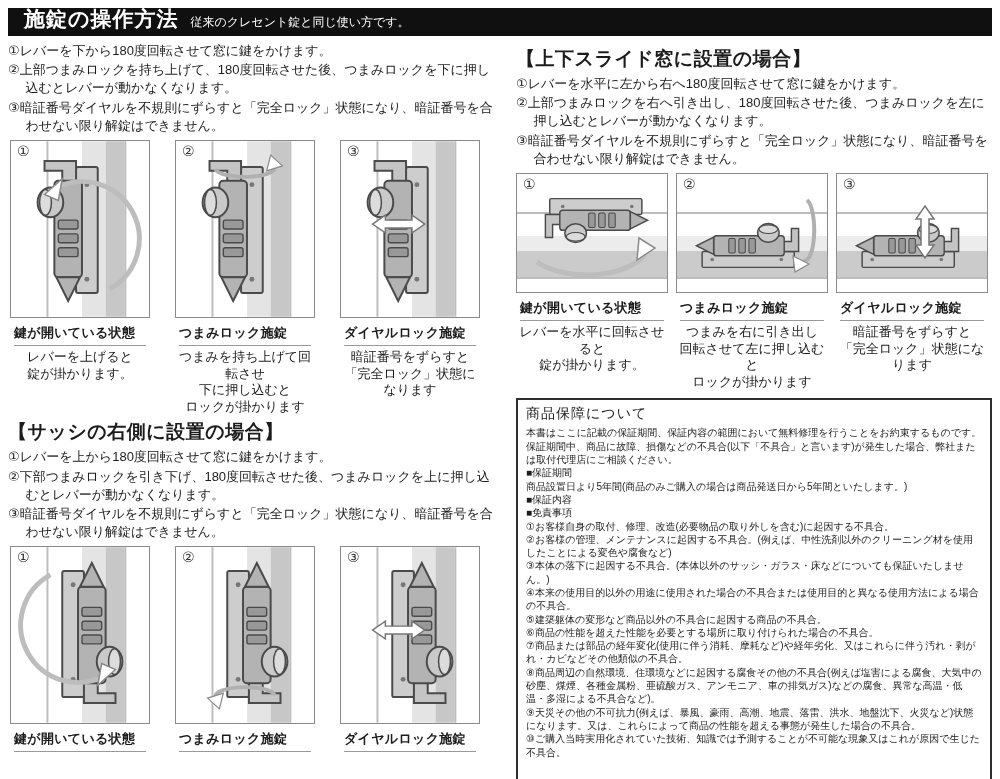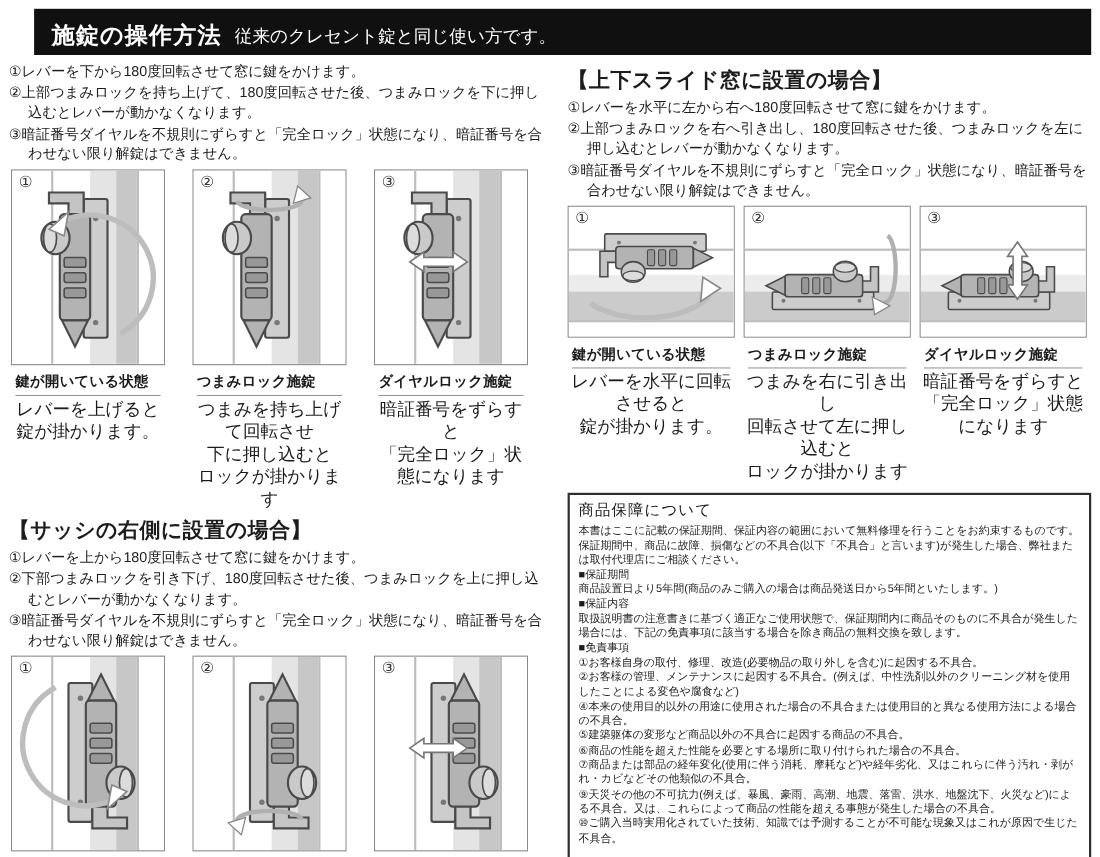--- a/index.html
+++ b/index.html
@@ -4,24 +4,24 @@
 <style>
   html,body{margin:0;padding:0;background:#fff;}
   .page{
     width:1000px;height:779px;box-sizing:border-box;
     padding:8px 8px 0 8px;overflow:hidden;background:#fff;
     font-family:"Liberation Sans","DejaVu Sans",sans-serif;color:#1c1c1c;
   }
   
   .hdrbar{
     background:#101010;color:#fff;display:flex;align-items:flex-end;
-    padding:5px 16px 7px 16px;height:42px;box-sizing:border-box;margin-left:23px;
+    padding:5px 16px 7px 16px;height:28px;box-sizing:border-box;
   }
   .hdr-title{font-size:21px;font-weight:700;letter-spacing:1px;line-height:1;}
-  .hdr-sub{font-size:16px;margin-left:12px;padding-bottom:1px;line-height:1;}
+  .hdr-sub{font-size:12px;margin-left:12px;padding-bottom:1px;line-height:1;}
   
   .columns{display:flex;gap:14px;margin-top:6px;}
   .col-left{width:494px;flex:none;}
   .col-right{width:476px;flex:none;}
   
   .sec-h{font-size:19px;font-weight:700;margin:4px 0 3px 0;letter-spacing:.5px;}
   .steps{font-size:13px;line-height:1.4;}
   .step{padding-left:1.35em;text-indent:-1.35em;margin:0 0 1px 0;}
   
   .prow{display:flex;gap:25px;margin:5px 2px 4px 2px;}
@@ -29,21 +29,21 @@
   .panel{width:140px;flex:none;}
   .panel-h{width:152px;flex:none;}
   .pimg{position:relative;border:1px solid #8a8a8a;height:178px;background:#fff;box-sizing:border-box;}
   .panel-h .pimg{height:120px;}
   .pimg svg{width:100%;height:100%;display:block;}
   .pnum{position:absolute;top:3px;left:6px;font-size:14px;color:#333;line-height:1;}
   .ptitle{
     font-size:13px;font-weight:700;text-align:left;margin:6px 4px 0 4px;
     padding-bottom:3px;border-bottom:1.5px solid #999;letter-spacing:.3px;
   }
-  .ptext{font-size:16px;line-height:1.28;text-align:center;margin-top:3px;white-space:pre-line;}
+  .ptext{font-size:13px;line-height:1.28;text-align:center;margin-top:3px;white-space:pre-line;}
   
   .warranty{
     border:2px solid #2e2e2e;margin-top:8px;padding:5px 8px 6px 8px;
     height:409px;box-sizing:border-box;overflow:hidden;background:#fff;
   }
   .w-title{font-size:14px;margin:0 0 3px 0;letter-spacing:1px;}
   .w-body{font-size:10px;line-height:1.33;}
   .w-body div{margin:0;}
   .hidden-defs{position:absolute;width:0;height:0;overflow:hidden;}
 </style>
@@ -281,28 +281,29 @@
         </div>
       </div>
 
       <div class="warranty">
         <div class="w-title">商品保障について</div>
         <div class="w-body">
             <div>本書はここに記載の保証期間、保証内容の範囲において無料修理を行うことをお約束するものです。保証期間中、商品に故障、損傷などの不具合(以下「不具合」と言います)が発生した場合、弊社または取付代理店にご相談ください。</div>
             <div>■保証期間</div>
             <div>商品設置日より5年間(商品のみご購入の場合は商品発送日から5年間といたします。)</div>
             <div>■保証内容</div>
-            <div>取扱説明書の注意書きに基づく適正なご使用状態で、保証期間内に商品そのものに不具合が発生した場合には、下記の免責事項に該当する場合を除き商品の無料交換を致します。</div>
             <div>■免責事項</div>
             <div>①お客様自身の取付、修理、改造(必要物品の取り外しを含む)に起因する不具合。</div>
             <div>②お客様の管理、メンテナンスに起因する不具合。(例えば、中性洗剤以外のクリーニング材を使用したことによる変色や腐食など)</div>
+            <div>③本体の落下に起因する不具合。(本体以外のサッシ・ガラス・床などについても保証いたしません。)</div>
             <div>④本来の使用目的以外の用途に使用された場合の不具合または使用目的と異なる使用方法による場合の不具合。</div>
             <div>⑤建築躯体の変形など商品以外の不具合に起因する商品の不具合。</div>
             <div>⑥商品の性能を超えた性能を必要とする場所に取り付けられた場合の不具合。</div>
             <div>⑦商品または部品の経年変化(使用に伴う消耗、摩耗など)や経年劣化、又はこれらに伴う汚れ・剥がれ・カビなどその他類似の不具合。</div>
-            <div>⑨天災その他の不可抗力(例えば、暴風、豪雨、高潮、地震、落雷、洪水、地盤沈下、火災など)による不具合。又は、これらによって商品の性能を超える事態が発生した場合の不具合。</div>
+            <div>⑧商品周辺の自然環境、住環境などに起因する腐食その他の不具合(例えば塩害による腐食、大気中の砂塵、煤煙、各種金属粉、亜硫酸ガス、アンモニア、車の排気ガス)などの腐食、異常な高温・低温・多湿による不具合など)。</div>
+            <div>⑨天災その他の不可抗力(例えば、暴風、豪雨、高潮、地震、落雷、洪水、地盤沈下、火災など)状態になります。又は、これらによって商品の性能を超える事態が発生した場合の不具合。</div>
             <div>⑩ご購入当時実用化されていた技術、知識では予測することが不可能な現象又はこれが原因で生じた不具合。</div>
           </div>
       </div>
 
     </div>
   </div>
 </div>
 
 </body></html>

